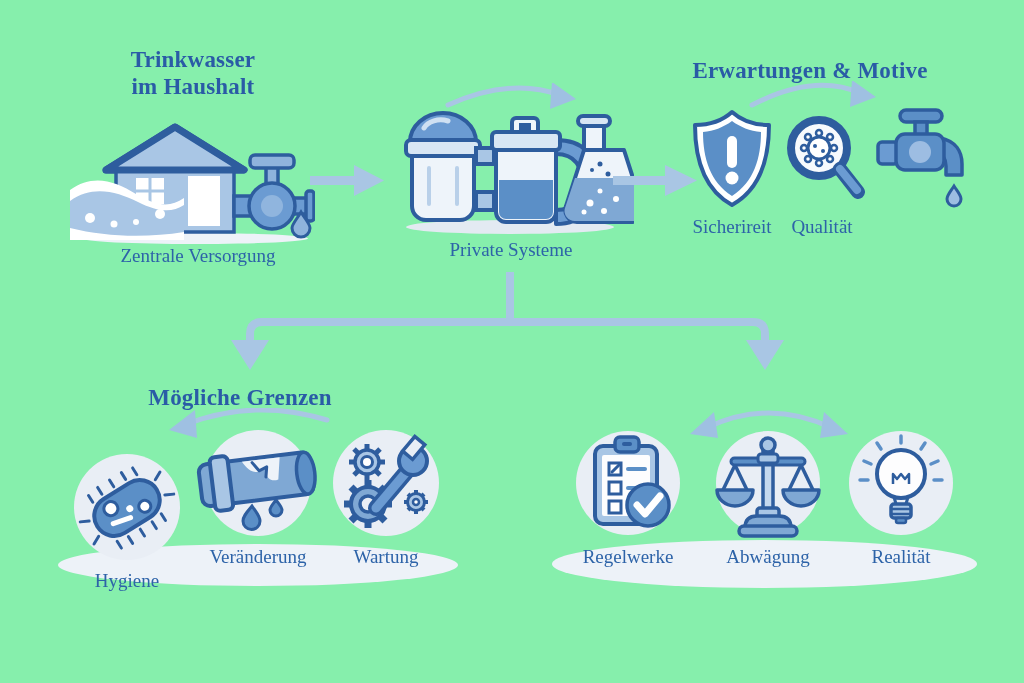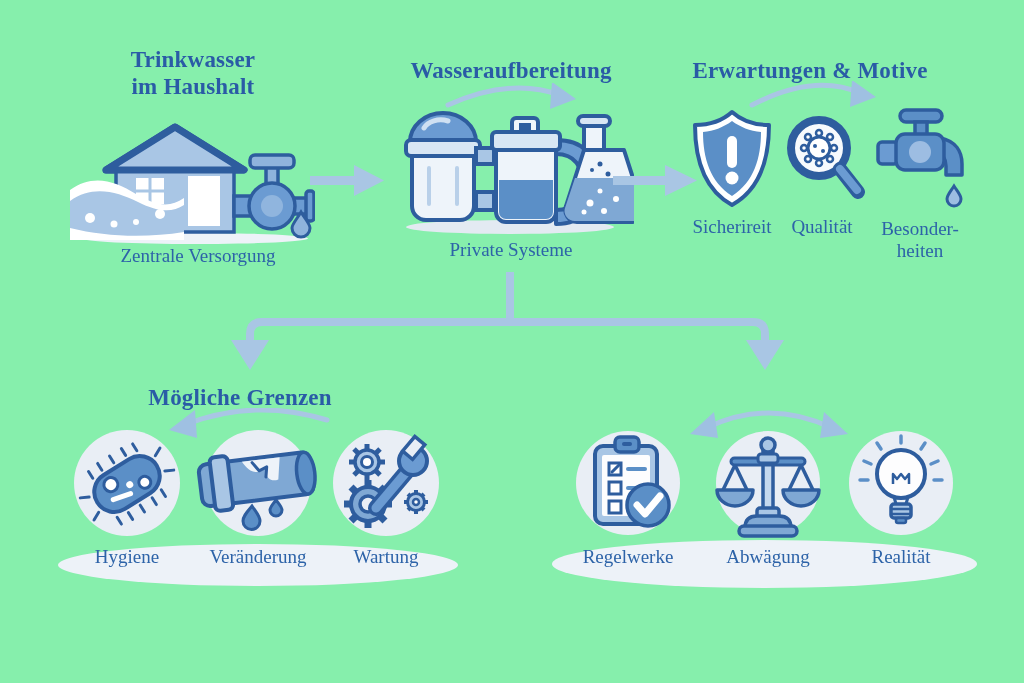--- a/index.html
+++ b/index.html
@@ -51,21 +51,20 @@
     <path d="M231,98 C235,105 240,110 240,114 a9,9 0 1 1 -18,0 c0,-4 5,-9 9,-16 Z" fill="#8fb3dc" stroke="#2e5d9e" stroke-width="3"></path>
   </svg>
 
   <div class="caption" style="left:78px;top:245px;width:240px;">Zentrale Versorgung</div>
 
   <svg class="abs" style="left:310px;top:163px;" width="74" height="34" viewBox="0 0 74 34">
     <rect x="0" y="13" width="46" height="9" fill="#a9c6e4"></rect>
     <polygon points="44,2 74,17.5 44,33" fill="#a9c6e4"></polygon>
   </svg>
 
-  <h2 class="heading" style="left:381px;top:57px;width:260px;">Wasseraufbereitung</h2>
 
   <svg class="abs" style="left:440px;top:83px;" width="140" height="30" viewBox="0 0 140 30">
     <path d="M8,22 Q70,-6 120,12" stroke="#a9c6e4" stroke-width="5" fill="none" stroke-linecap="round"></path>
     <polygon points="112,-1 136,16 110,26" fill="#9fc0e2"></polygon>
   </svg>
 
   <svg class="abs" style="left:394px;top:102px;" width="240" height="134" viewBox="0 0 240 134">
     <ellipse cx="116" cy="125" rx="104" ry="7" fill="#e3eaf2"></ellipse>
     <g>
       <path d="M16,40 a33,29 0 0 1 66,0 Z" fill="#6b9bd2" stroke="#2e5d9e" stroke-width="4" stroke-linejoin="round"></path>
@@ -150,41 +149,39 @@
   <div class="item" style="left:872px;top:108px;width:96px;">
     <svg width="88" height="104" viewBox="0 0 88 104">
       <rect x="24" y="2" width="42" height="12" rx="6" fill="#5b8fc7" stroke="#2e5d9e" stroke-width="3.5"></rect>
       <rect x="39" y="14" width="12" height="14" fill="#5b8fc7" stroke="#2e5d9e" stroke-width="3.5"></rect>
       <rect x="2" y="34" width="20" height="22" rx="4" fill="#6b9bd2" stroke="#2e5d9e" stroke-width="3.5"></rect>
       <path d="M64,30 C80,33 86,44 86,56 l0,11 -16,0 0,-9 c0,-8 -4,-12 -10,-14 Z" fill="#5b8fc7" stroke="#2e5d9e" stroke-width="3.5" stroke-linejoin="round"></path>
       <rect x="20" y="26" width="48" height="36" rx="9" fill="#5b8fc7" stroke="#2e5d9e" stroke-width="3.5"></rect>
       <circle cx="44" cy="44" r="11" fill="#9dbde2"></circle>
       <path d="M78,78 c4,6 7,9 7,13 a7,7 0 1 1 -14,0 c0,-4 3,-7 7,-13 Z" fill="#9dbde2" stroke="#2e5d9e" stroke-width="3"></path>
     </svg>
-    <div class="caption2 pre">Besonder-
-heiten</div>
   </div>
 
   <svg class="abs" style="left:230px;top:272px;" width="560" height="104" viewBox="0 0 560 104">
     <path d="M280,0 V53" stroke="#a9c6e4" stroke-width="8" fill="none"></path>
     <path d="M20,70 V62 Q20,50 32,50 H523 Q535,50 535,62 V70" stroke="#a9c6e4" stroke-width="8" fill="none"></path>
     <polygon points="1,68 39,68 20,98" fill="#a9c6e4"></polygon>
     <polygon points="516,68 554,68 535,98" fill="#a9c6e4"></polygon>
   </svg>
 
   <h2 class="heading" style="left:110px;top:384px;width:260px;">Mögliche Grenzen</h2>
 
   <svg class="abs" style="left:165px;top:408px;" width="170" height="36" viewBox="0 0 170 36">
     <path d="M162,12 Q90,-10 22,16" stroke="#a9c6e4" stroke-width="5" fill="none" stroke-linecap="round"></path>
     <polygon points="30,2 4,22 32,30" fill="#9fc0e2"></polygon>
   </svg>
 
   <div class="band" style="left:58px;top:544px;width:400px;height:42px;"></div>
 
-  <div class="item" style="left:71px;top:428px;width:112px;">
+  <div class="item" style="left:71px;top:452px;width:112px;">
     <svg width="112" height="112" viewBox="0 0 112 112">
       <circle cx="56" cy="55" r="53" fill="#e9eef5"></circle>
       <g transform="rotate(-32 56 56)">
         <g stroke="#2e5d9e" stroke-width="3" stroke-linecap="round">
           <line x1="30" y1="33" x2="30" y2="25"></line>
             <line x1="42" y1="31" x2="42" y2="23"></line>
           <line x1="56" y1="31" x2="56" y2="23"></line>
             <line x1="70" y1="31" x2="70" y2="23"></line>
           <line x1="82" y1="33" x2="82" y2="25"></line>
           <line x1="30" y1="79" x2="30" y2="87"></line>

